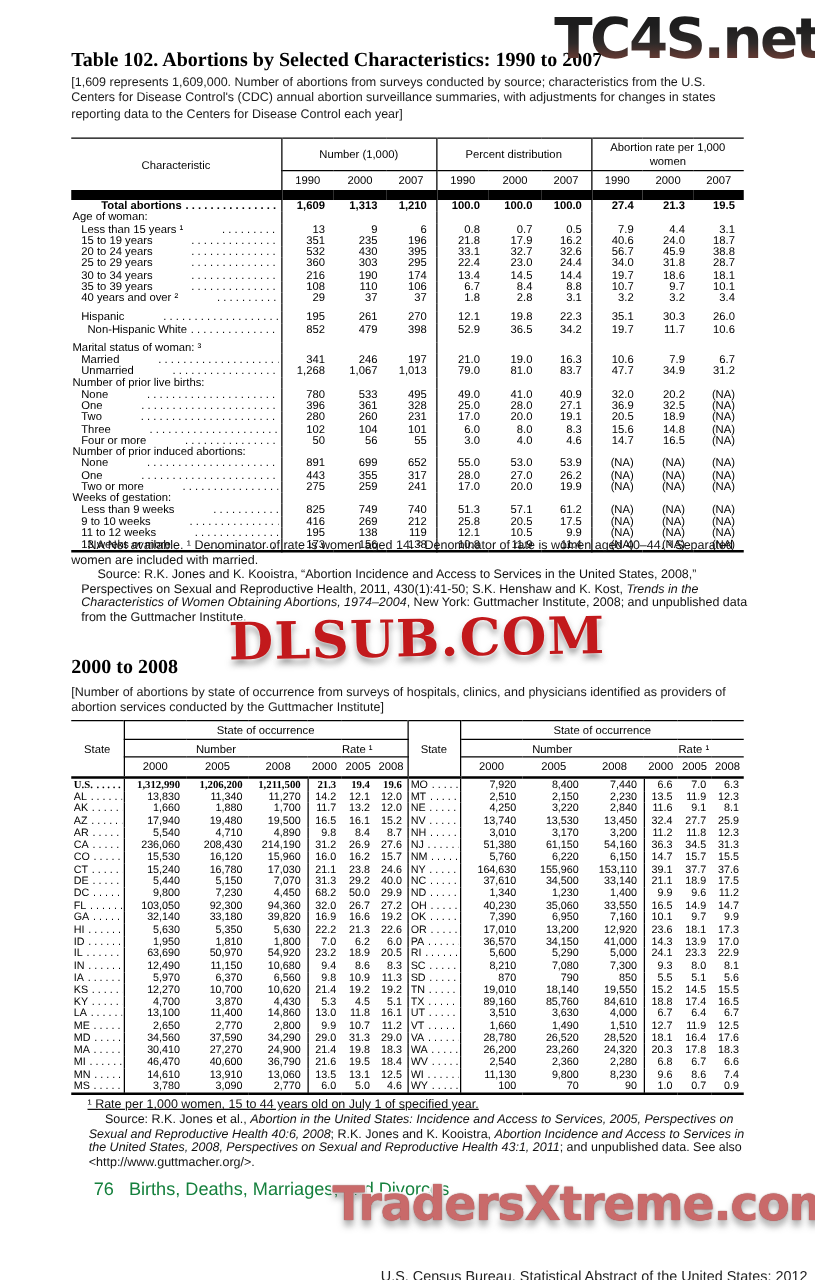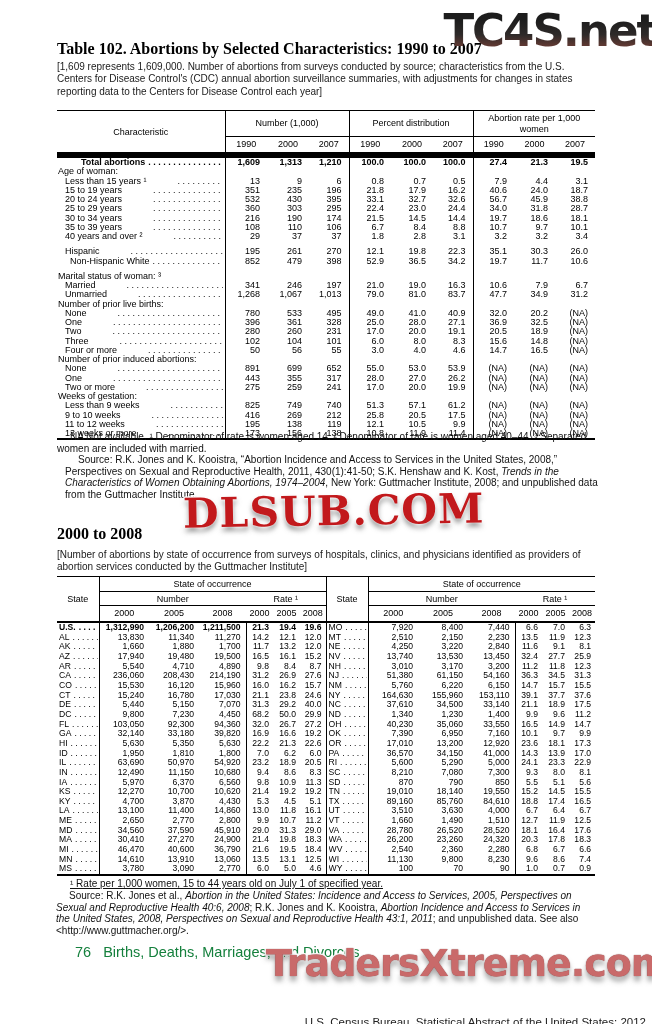--- a/index.html
+++ b/index.html
@@ -46,35 +46,35 @@
   #t102-note{top:61px;left:57px;width:538px;}
   #t103-note{top:549px;left:57px;width:538px;}
 
   
   .fn,.src{
     font-size:10px;line-height:11.6px;color:#111;margin:0;text-indent:13px;
   }
   #fn102{top:431px;left:57px;width:538px;}
   #src102{top:454px;left:65px;width:538px;}
   #fn103{top:878px;left:57px;width:538px;text-decoration:underline;}
-  #src103{top:890px;left:56px;width:538px;}
+  #src103{top:890px;left:71px;width:538px;}
   .src i{font-style:italic;}
 
   
   table{border-collapse:collapse;table-layout:fixed;}
   th,td{padding:0;}
   thead th{font-weight:normal;text-align:center;font-size:9px;color:#000;}
   .bR{border-right:1px solid #000;}
 
   
   #t102{top:110px;left:57px;width:538px;border-top:1.5px solid #000;border-bottom:2px solid #000;font-size:9px;}
   #t102 .char-h{border-right:1px solid #000;vertical-align:middle;}
   #t102 .grp{border-bottom:1px solid #000;padding:2px 0;line-height:10.5px;vertical-align:middle;}
   #t102 .yr th{padding:2px 0 3px 0;}
-  #t102 tbody tr:first-child td{border-top:6px solid #000000;}
+  #t102 tbody tr:first-child td{border-top:8px solid #000000;}
   #t102 td{line-height:9.25px;font-size:9px;vertical-align:bottom;}
   #t102 td.lblc{border-right:1px solid #000;padding-right:2px;}
   #t102 td.num{text-align:right;padding-right:7px;}
   #t102 tr.bold td{font-weight:bold;}
   #t102 tr.spacer td{height:6px;}
   #t102 td.item .lw{padding-left:8px;gap:28px;}
   #t102 td.item2 .lw{padding-left:13px;}
   #t102 td.total .lw{padding-left:24px;}
   #t102 td.section .lw{padding-left:1px;}
 
@@ -88,21 +88,21 @@
   #t103 .st-h{vertical-align:middle;border-right:1px solid #000;}
   #t103 .st-h2{vertical-align:middle;border-left:1px solid #000;border-right:1px solid #000;}
   #t103 .occ{border-bottom:1px solid #000;padding:2px 0;}
   #t103 .sub{border-bottom:1px solid #000;padding:1.5px 0;}
   #t103 .yr th{padding:2px 0 3px 0;}
   #t103 tbody tr:first-child td{border-top:2px solid #000;}
   #t103 td{line-height:9.65px;font-size:8.6px;vertical-align:bottom;}
   #t103 td.st{border-right:1px solid #000;padding:0 1px 0 2px;}
   #t103 td.n{text-align:right;padding-right:5px;}
   #t103 td.r{text-align:right;padding-right:4px;}
-  #t103 tr td.us, #t103 tr.usrow td.usb{font-weight:bold;}
+  #t103 tr td.us, #t103 tr.usrow td.usb{font-weight:bold;font-family:Liberation Serif, serif;}
 
   
   #pgfoot{top:944px;left:75px;font-size:14.5px;color:#15803d;}
   #pgfoot .num{margin-right:12px;}
   #credit{top:1016px;right:6px;font-size:11.5px;color:#222;}
 </style>
 </head>
 <body>
 
 <div>
@@ -247,21 +247,21 @@
         <tr>
           <td class="lblc item">
             <div class="lw">
               <span class="lbl">30 to 34 years</span>
               <span class="dots"></span>
             </div>
           </td>
           <td class="num">216</td>
           <td class="num">190</td>
           <td class="num bR">174</td>
-          <td class="num">21.5</td>
+          <td class="num">13.4</td>
           <td class="num">14.5</td>
           <td class="num bR">14.4</td>
           <td class="num">19.7</td>
           <td class="num">18.6</td>
           <td class="num">18.1</td>
         </tr>
         <tr>
           <td class="lblc item">
             <div class="lw">
               <span class="lbl">35 to 39 years</span>
@@ -1258,21 +1258,21 @@
         </tr>
         <tr>
           <td class="st">
             <div class="lw">
               <span class="lbl">MD</span>
               <span class="dots"></span>
             </div>
           </td>
           <td class="n">34,560</td>
           <td class="n">37,590</td>
-          <td class="n bR">45,910</td>
+          <td class="n bR">34,290</td>
           <td class="r">29.0</td>
           <td class="r">31.3</td>
           <td class="r bR">29.0</td>
           <td class="st">
             <div class="lw">
               <span class="lbl">VA</span>
               <span class="dots"></span>
             </div>
           </td>
           <td class="n">28,780</td>

